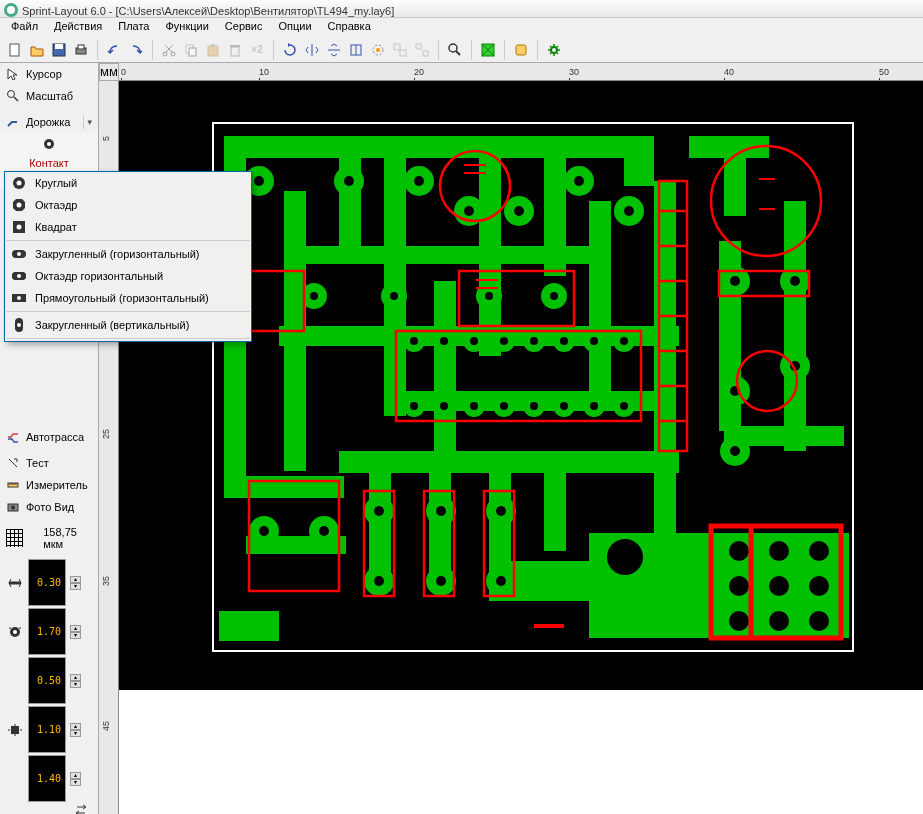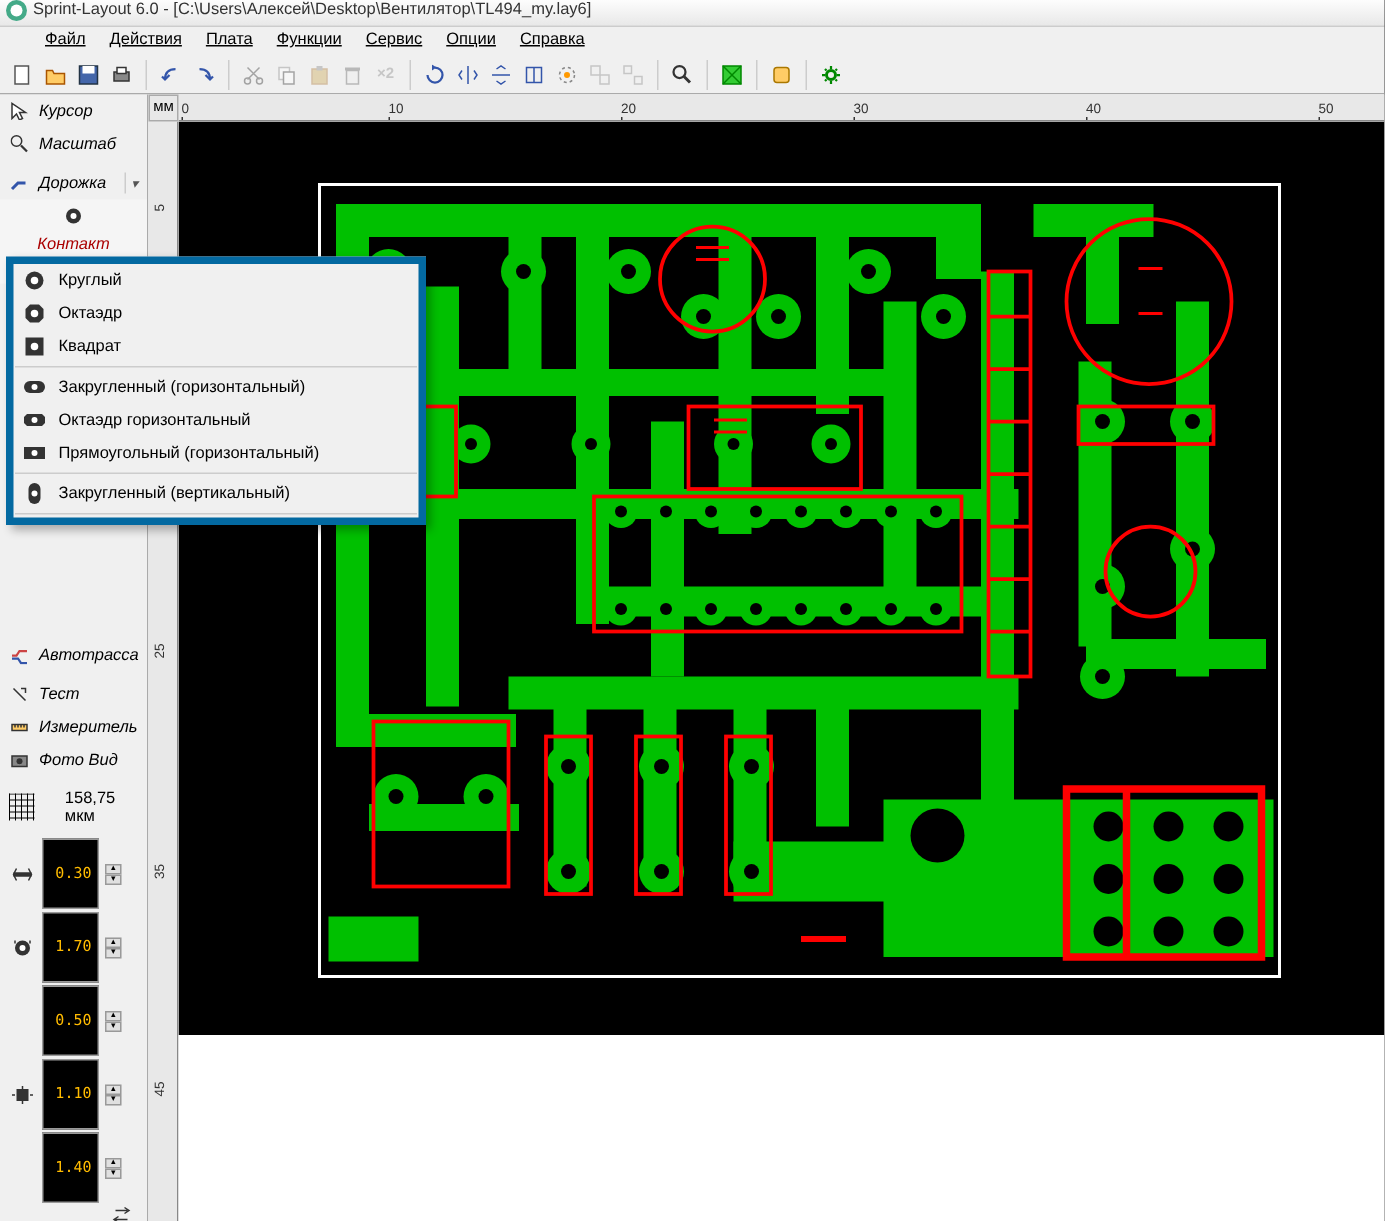--- a/index.html
+++ b/index.html
@@ -1,60 +1,60 @@
 <!DOCTYPE html>
 <html><head>
 <meta charset="utf-8">
 <style>
 * { margin: 0; padding: 0; box-sizing: border-box; font-family: Tahoma, Arial, sans-serif; font-size: 11px; }
 body { background: #f0f0f0; width: 923px; height: 814px; overflow: hidden; }
 
-.titlebar { height: 18px; background: linear-gradient(#fdfdfd, #e8e8e8); display: flex; align-items: flex-start; padding: 0 4px; border-bottom: 1px solid #ccc; }
+.titlebar { height: 18px; background: linear-gradient(#fdfdfd, #e8e8e8); display: flex; align-items: flex-end; padding: 0 4px; border-bottom: 1px solid #ccc; }
 .titlebar-icon { width: 14px; height: 14px; background: #4a8; border-radius: 50%; margin-right: 4px; position: relative; }
 .titlebar-icon::after { content: ''; position: absolute; inset: 3px; background: #fff; border-radius: 50%; }
 .titlebar-text { color: #333; }
 
-.menubar { height: 19px; background: #f0f0f0; display: flex; padding-left: 22px; text-decoration: underline; }
+.menubar { height: 19px; background: #f0f0f0; display: flex; padding-left: 3px; }
 .menubar-item { padding: 2px 8px; cursor: default; }
 
 .toolbar { height: 26px; background: #f0f0f0; display: flex; align-items: center; padding-left: 6px; border-bottom: 1px solid #aaa; gap: 4px; }
 .tb-sep { width: 1px; height: 20px; background: #ccc; margin: 0 3px; }
 .tb-btn { width: 18px; height: 18px; display: inline-flex; align-items: center; justify-content: center; cursor: pointer; }
 
 .workspace { display: flex; height: calc(100% - 63px); }
 .sidebar { width: 99px; background: #f0f0f0; border-right: 1px solid #aaa; display: flex; flex-direction: column; }
-.tool-item { display: flex; align-items: center; padding: 4px 6px; gap: 6px; cursor: pointer; font-style: italic; }
+.tool-item { display: flex; align-items: center; padding: 4px 6px; gap: 6px; cursor: pointer; }
 .tool-item.selected { background: #f5f5f5; flex-direction: column; }
 .tool-item.selected .tool-label { color: #a00; }
 .tool-icon { width: 14px; height: 14px; display: inline-flex; align-items: center; justify-content: center; flex-shrink: 0; }
 .tool-item .dropdown-arrow { margin-left: auto; font-size: 9px; color: #555; border-left: 1px solid #ccc; padding-left: 3px; height: 100%; display: flex; align-items: center; }
 .tool-sep { height: 1px; background: #ccc; margin: 2px 4px; }
 
 .grid-display { display: flex; align-items: center; padding: 4px 6px; gap: 20px; }
 .grid-icon { width: 20px; height: 18px; background-image: repeating-linear-gradient(#000 0 1px, transparent 1px 4px), repeating-linear-gradient(90deg, #000 0 1px, transparent 1px 4px); background-size: 4px 4px; }
 
 .param-row { display: flex; align-items: center; padding: 1px 6px; gap: 4px; }
 .param-icon { width: 18px; height: 14px; display: flex; align-items: center; justify-content: center; }
 .param-field { background: #000; color: #ffbb00; border: 1px solid #999; padding: 17px 4px; font-family: monospace; font-size: 10px; width: 38px; text-align: right; }
 .param-spin { width: 11px; height: 14px; display: flex; flex-direction: column; }
 .param-spin div { flex: 1; background: #e0e0e0; border: 1px solid #999; font-size: 6px; text-align: center; line-height: 5px; }
 
 .map-label { text-align: center; color: #999; font-size: 13px; margin-top: auto; margin-bottom: auto; padding: 50px 0; }
 
 .canvas-area { flex: 1; display: flex; flex-direction: column; background: #fff; position: relative; }
-.ruler-corner { width: 20px; height: 18px; background: #e8e8e8; border: 1px solid #aaa; font-size: 10px; text-align: center; line-height: 16px; position: absolute; top: 0; left: 0; z-index: 2; }
+.ruler-corner { width: 20px; height: 18px; background: #e8e8e8; border: 1px solid #aaa; font-size: 13px; text-align: center; line-height: 16px; position: absolute; top: 0; left: 0; z-index: 2; }
 .ruler-h { height: 18px; background: #e8e8e8; border-bottom: 1px solid #888; margin-left: 20px; position: relative; overflow: hidden; }
 .ruler-h .tick { position: absolute; top: 4px; font-size: 9px; color: #333; }
 .ruler-h .tick::before { content: ''; position: absolute; bottom: -6px; left: 0; width: 1px; height: 5px; background: #333; }
 .ruler-v { width: 20px; background: #e8e8e8; border-right: 1px solid #888; position: absolute; top: 18px; bottom: 0; left: 0; }
 .ruler-v .tick { position: absolute; left: 2px; font-size: 9px; color: #333; writing-mode: vertical-rl; transform: rotate(180deg); }
 .canvas-viewport { position: absolute; top: 18px; left: 20px; right: 0; bottom: 0; background: #fff; overflow: hidden; }
 .pcb { position: absolute; top: 0; left: 0; width: 804px; height: 609px; background: #000; }
 
-.popup-menu { position: absolute; top: 171px; left: 4px; width: 280px; background: #f0f0f0; border: 5px solid #0369a1; box-shadow: 3px 3px 6px rgba(0,0,0,0.3); z-index: 100; }
+.popup-menu { position: absolute; top: 171px; left: 4px; width: 248px; background: #f0f0f0; border: 1px solid #0369a1; box-shadow: 3px 3px 6px rgba(0,0,0,0.3); z-index: 100; }
 .popup-item { display: flex; align-items: center; padding: 4px 6px 4px 6px; gap: 8px; cursor: default; }
 .popup-item.highlighted { background: #3875d7; color: #fff; }
 .popup-icon { width: 16px; height: 14px; display: inline-flex; align-items: center; justify-content: center; flex-shrink: 0; }
 .popup-sep { height: 1px; background: #ccc; margin: 2px 1px; }
 .popup-shortcut { margin-left: auto; }
 </style>
 </head>
 <body>
 
 <div class="titlebar">

